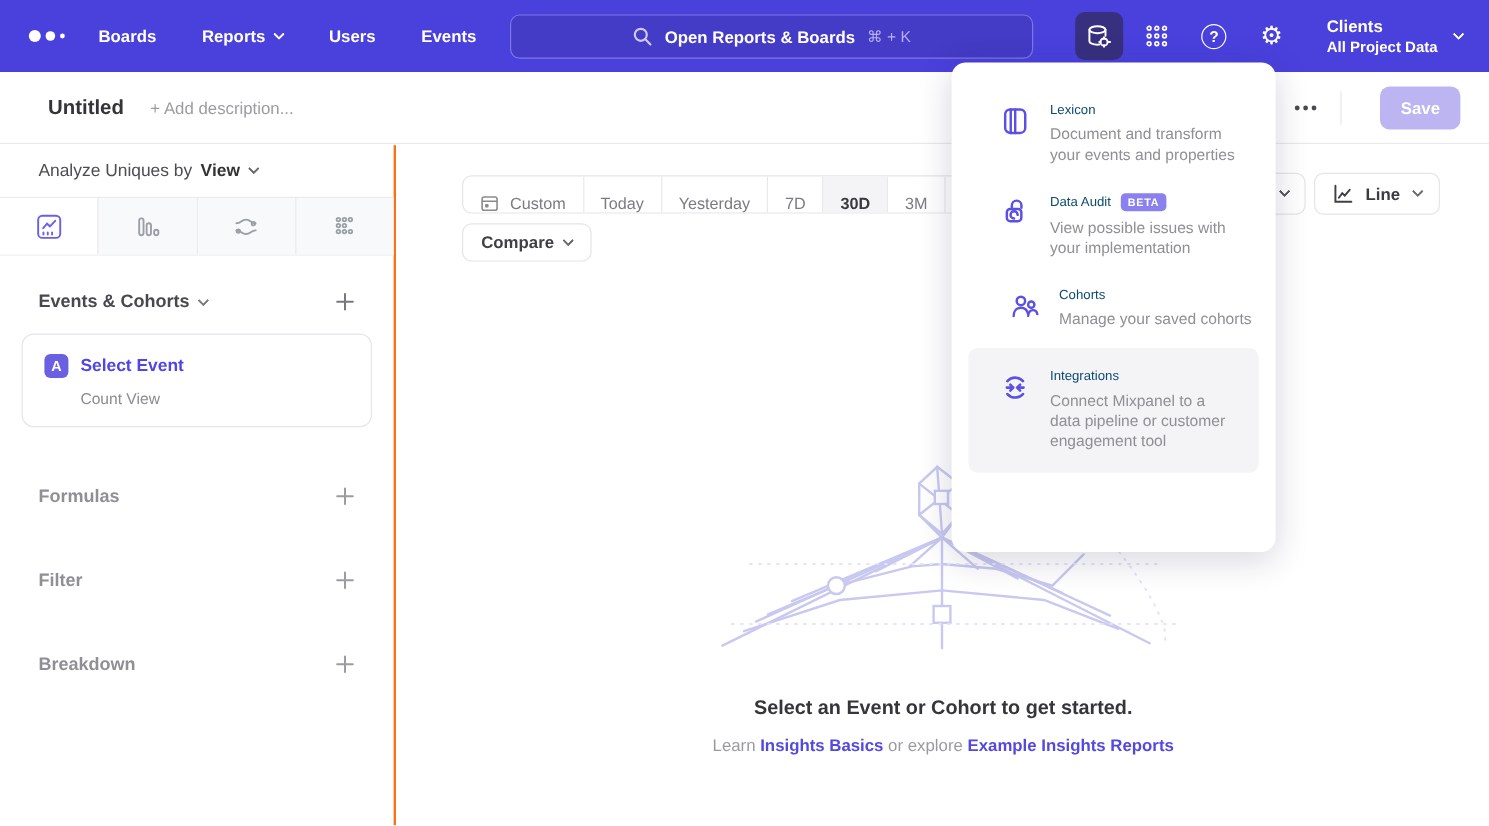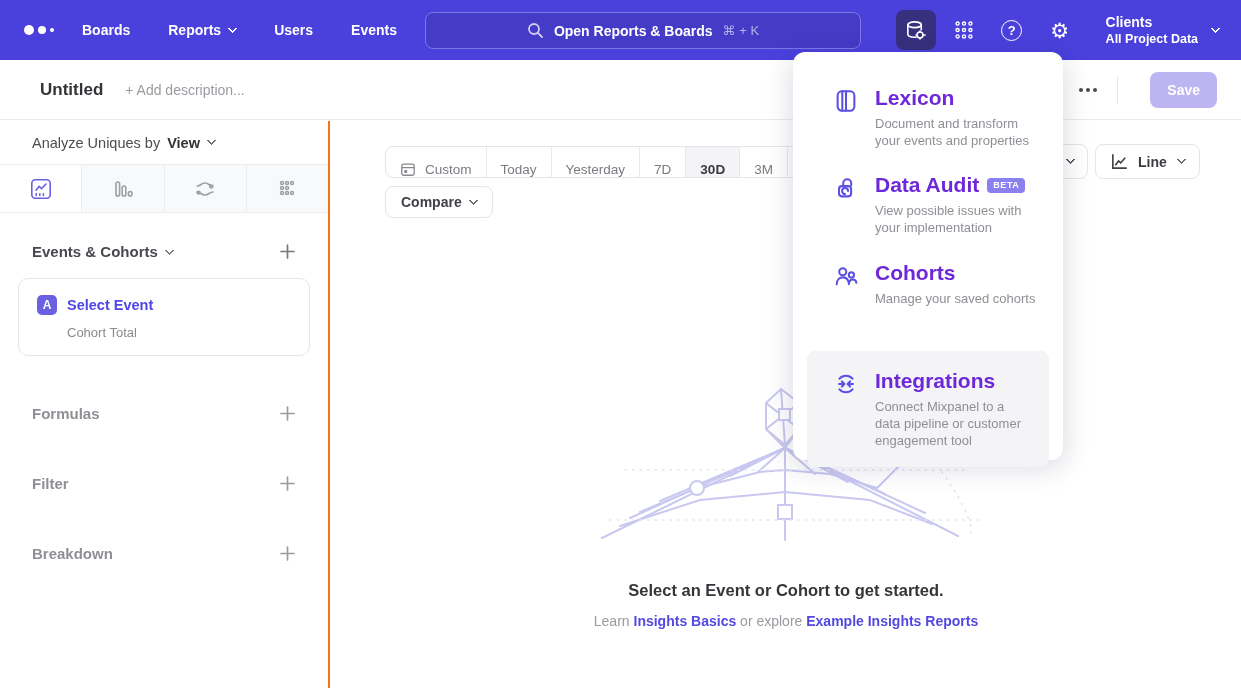--- a/index.html
+++ b/index.html
@@ -98,21 +98,21 @@
               color:#35353a;z-index:2;}
   .empty-sub{position:absolute;left:331px;right:0;top:613px;text-align:center;font-size:14px;color:#9a9aa0;z-index:2;}
   .empty-sub a{color:#5348e0;font-weight:700;text-decoration:none;cursor:pointer;}
 
   
   .panel{position:absolute;left:793px;top:52px;width:270px;height:408px;background:#fff;border-radius:12px;
          box-shadow:0 6px 28px rgba(30,30,80,.18);z-index:60;padding-top:34px;}
   .menu-item{display:flex;gap:16px;padding:0 20px 0 40px;margin-bottom:24px;cursor:pointer;}
   .menu-item .mi-icon{flex:0 0 26px;margin-top:2px;}
   .mi-title-row{display:flex;align-items:center;gap:8px;}
-  .mi-title{font-size:21px;font-weight:700;color:#6d28d9;}
+  .mi-title{font-size:11px;font-weight:400;color:#0c4a6e;}
   .beta-badge{background:#8a81ee;color:#fff;font-size:9px;font-weight:700;letter-spacing:.6px;
               padding:2.5px 6px;border-radius:4px;}
   .mi-desc{margin-top:5px;font-size:13px;line-height:1.32;color:#8f8f95;max-width:176px;}
   .menu-item.highlight{background:#f4f4f6;border-radius:8px;margin:0 14px;padding:18px 16px 18px 26px;}
 </style>
 </head>
 <body>
 
 <div class="app">
 
@@ -264,21 +264,21 @@
             <path d="M8.5 2 v13 M2 8.5 h13"></path>
           </svg>
       </span>
     </div>
 
     <div class="event-card">
       <div class="event-row">
         <span class="a-badge">A</span>
         <span class="event-title">Select Event</span>
       </div>
-      <div class="event-sub">Cohort Total</div>
+      <div class="event-sub">Count View</div>
     </div>
 
     <div class="side-section gray-section" style="margin-top:22px;">
       <span>Formulas</span>
       <span class="plus-btn">
         <svg width="17" height="17" viewBox="0 0 17 17" stroke="#9b9ba1" stroke-width="1.7" stroke-linecap="round">
             <path d="M8.5 2 v13 M2 8.5 h13"></path>
           </svg>
       </span>
     </div>
@@ -400,21 +400,21 @@
       </svg>
       <div>
         <div class="mi-title-row">
           <span class="mi-title">Data Audit</span>
           <span class="beta-badge">BETA</span>
         </div>
         <div class="mi-desc">View possible issues with your implementation</div>
       </div>
     </div>
 
-    <div class="menu-item" style="margin-bottom:44px;">
+    <div class="menu-item" style="margin-bottom:16px;justify-content:flex-end;">
       <svg class="mi-icon" width="26" height="26" viewBox="0 0 28 28" fill="none" stroke="#5b50e3" stroke-width="2.2" stroke-linecap="round">
         <circle cx="10.5" cy="9.5" r="3.8"></circle>
         <path d="M4 23 c0-5 3-7.5 6.5-7.5 c3.1 0 5.6 2 6.3 5.2"></path>
         <circle cx="19.8" cy="12.8" r="2.8"></circle>
         <path d="M17 22.8 c.3-3.4 2-5.1 4.4-5.1 c2 0 3.4 1.2 3.8 3.6"></path>
       </svg>
       <div>
         <div class="mi-title-row">
             <span class="mi-title">Cohorts</span>
           </div>

